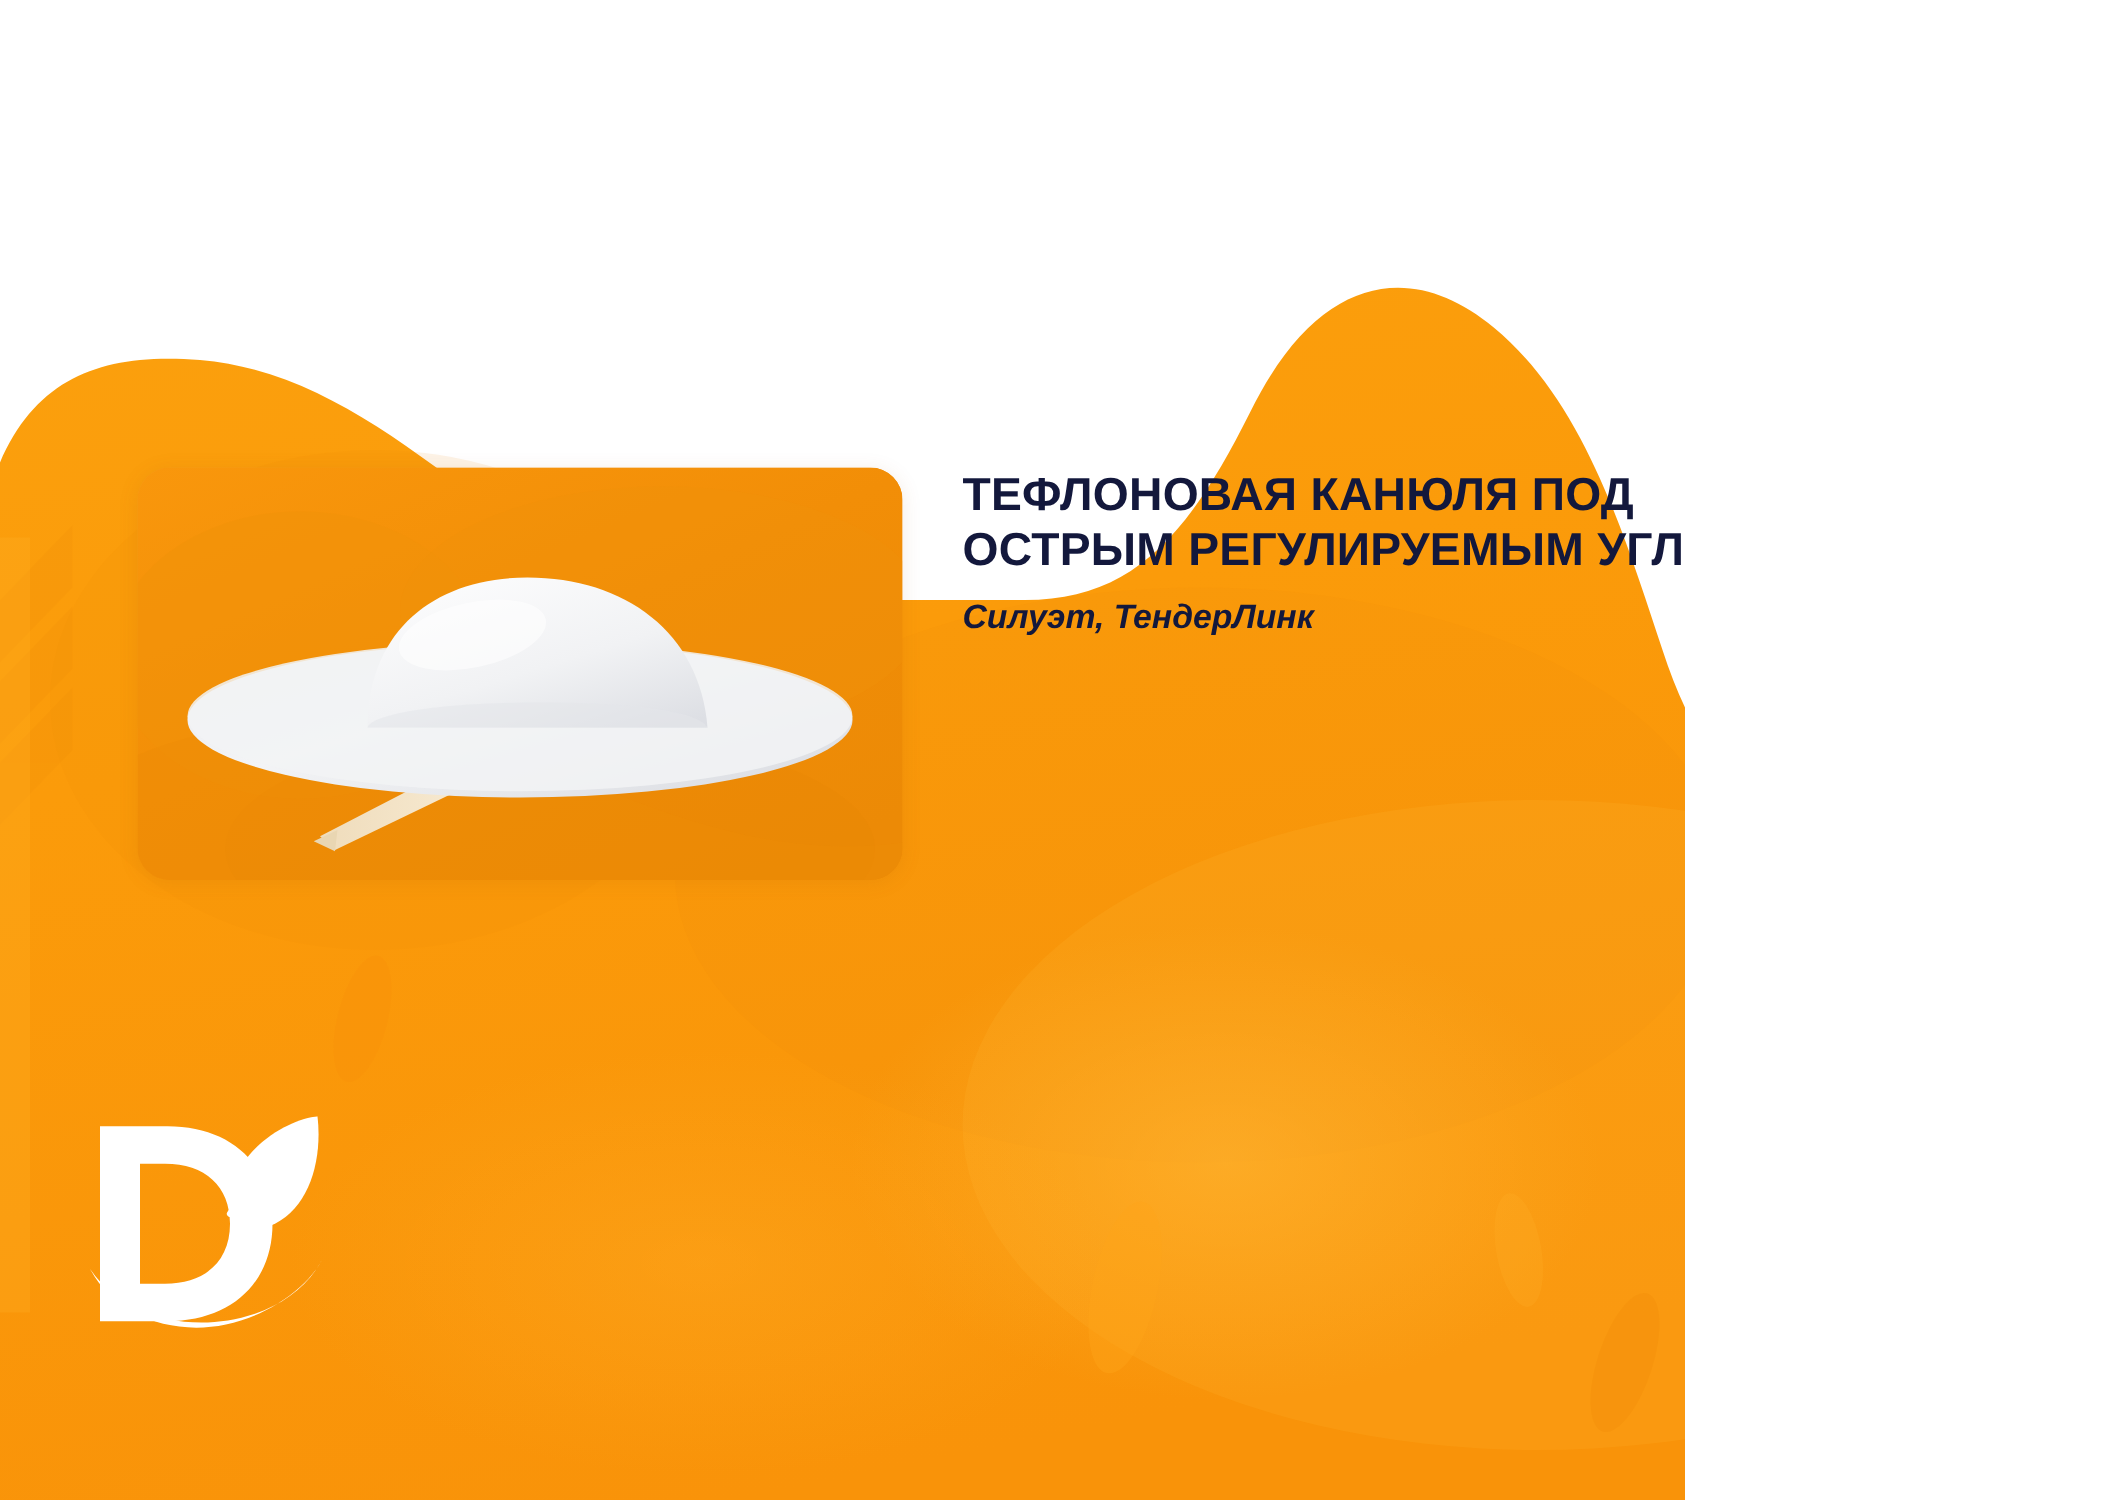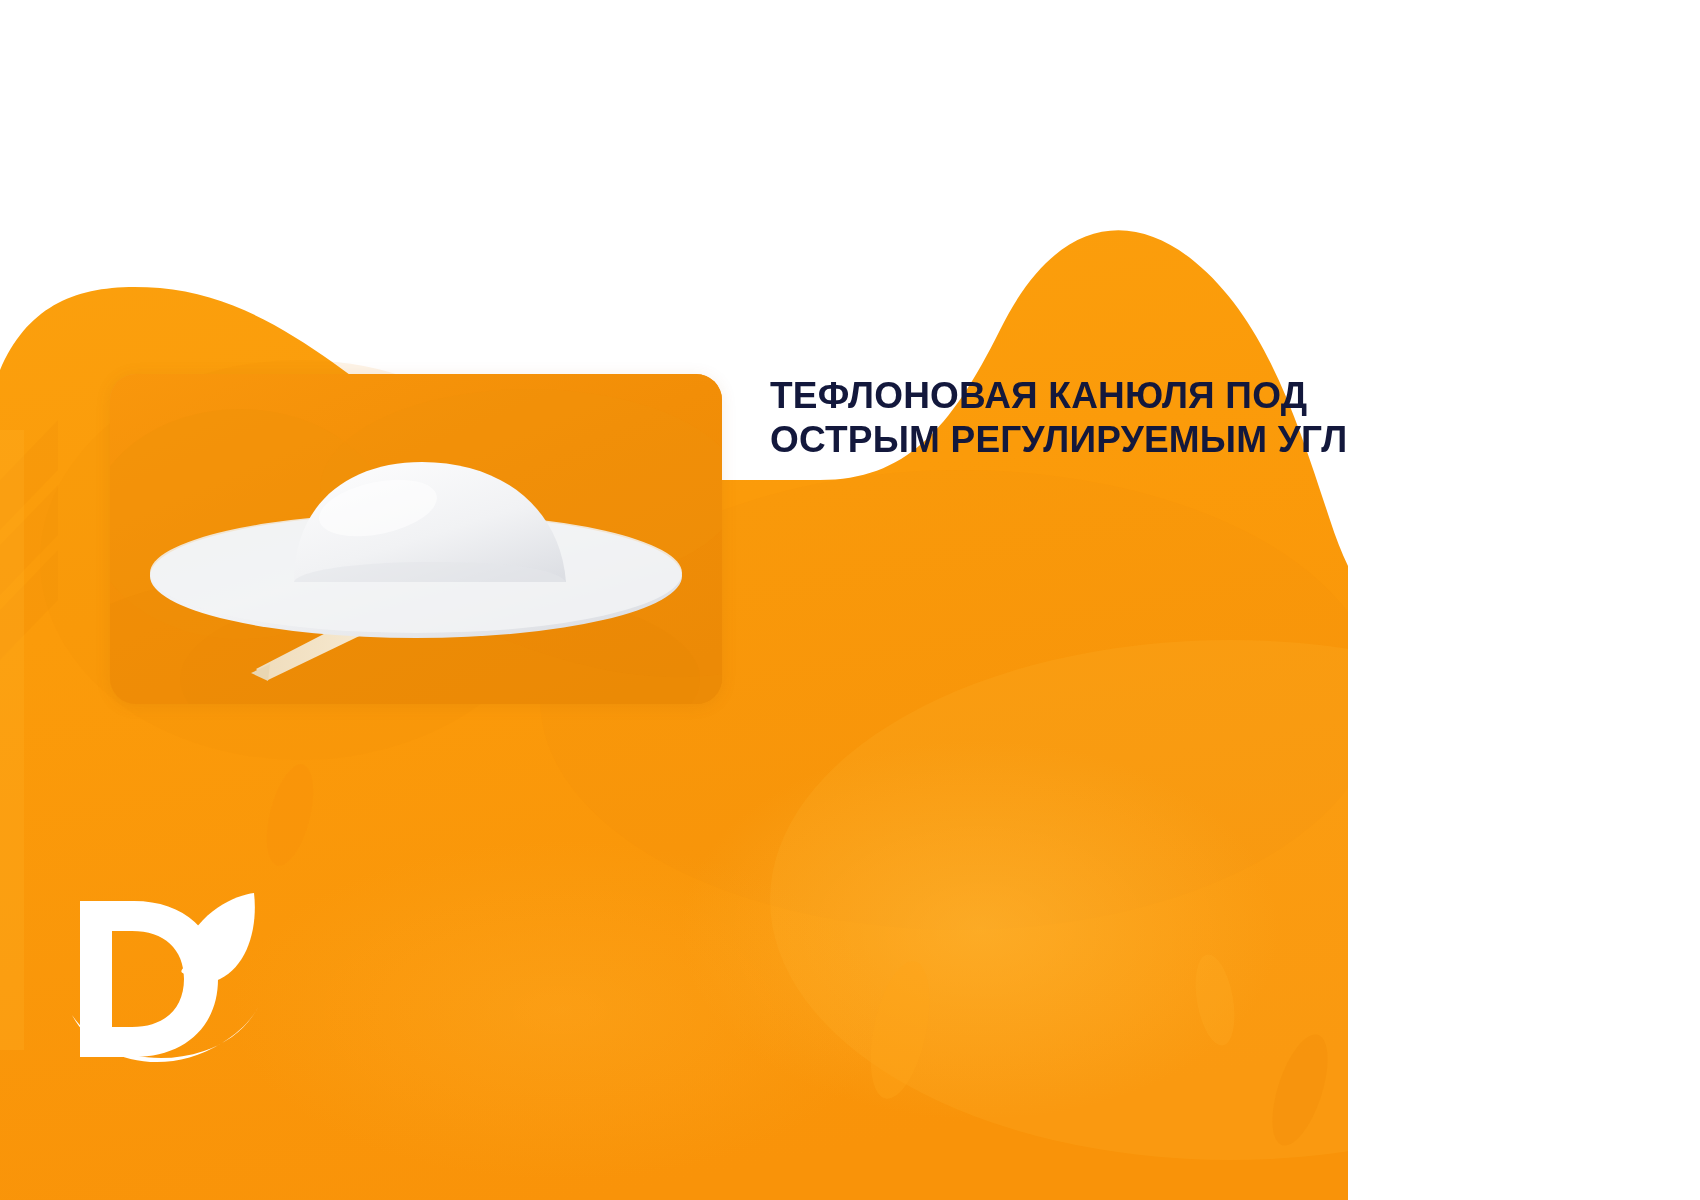--- a/index.html
+++ b/index.html
@@ -203,20 +203,21 @@
       <ellipse cx="306" cy="199" rx="266" ry="60" fill="#F2F3F5" opacity="0.85"></ellipse>
 
       <path d="M184,208 C 184,130 238,88 312,88 C 390,88 450,132 456,208 Z" fill="url(#domeGrad)"></path>
       <path d="M184,208 C 188,196 250,188 320,188 C 392,188 448,194 456,208 Z" fill="#E3E5EA" opacity="0.55"></path>
       <ellipse cx="268" cy="134" rx="60" ry="26" fill="#FFFFFF" opacity="0.55" transform="rotate(-12 268 134)"></ellipse>
     </svg>
   </div>
 
   <div class="copy">
     <h1 class="headline">ТЕФЛОНОВАЯ КАНЮЛЯ ПОД ОСТРЫМ РЕГУЛИРУЕМЫМ УГЛОМ</h1>
+    <div class="subhead">Силуэт, ТендерЛинк</div>
   </div>
 
   <svg class="logo" viewBox="0 0 190 175" xmlns="http://www.w3.org/2000/svg">
 
     <path d="M8,8 L62,8 C 112,8 146,38 146,86 C 146,134 112,164 62,164 L8,164 Z
              M40,38 L40,134 L60,134 C 92,134 112,116 112,86 C 112,56 92,38 60,38 Z" fill="#FFFFFF" fill-rule="evenodd"></path>
 
     <path d="M112,58 C 126,18 164,2 182,0 C 186,34 176,72 148,86 C 132,94 118,88 112,78 Z" fill="#FFFFFF"></path>
     <path d="M112,78 C 122,62 142,40 172,20" stroke="#FFFFFF" stroke-width="5" fill="none" stroke-linecap="round"></path>
 

